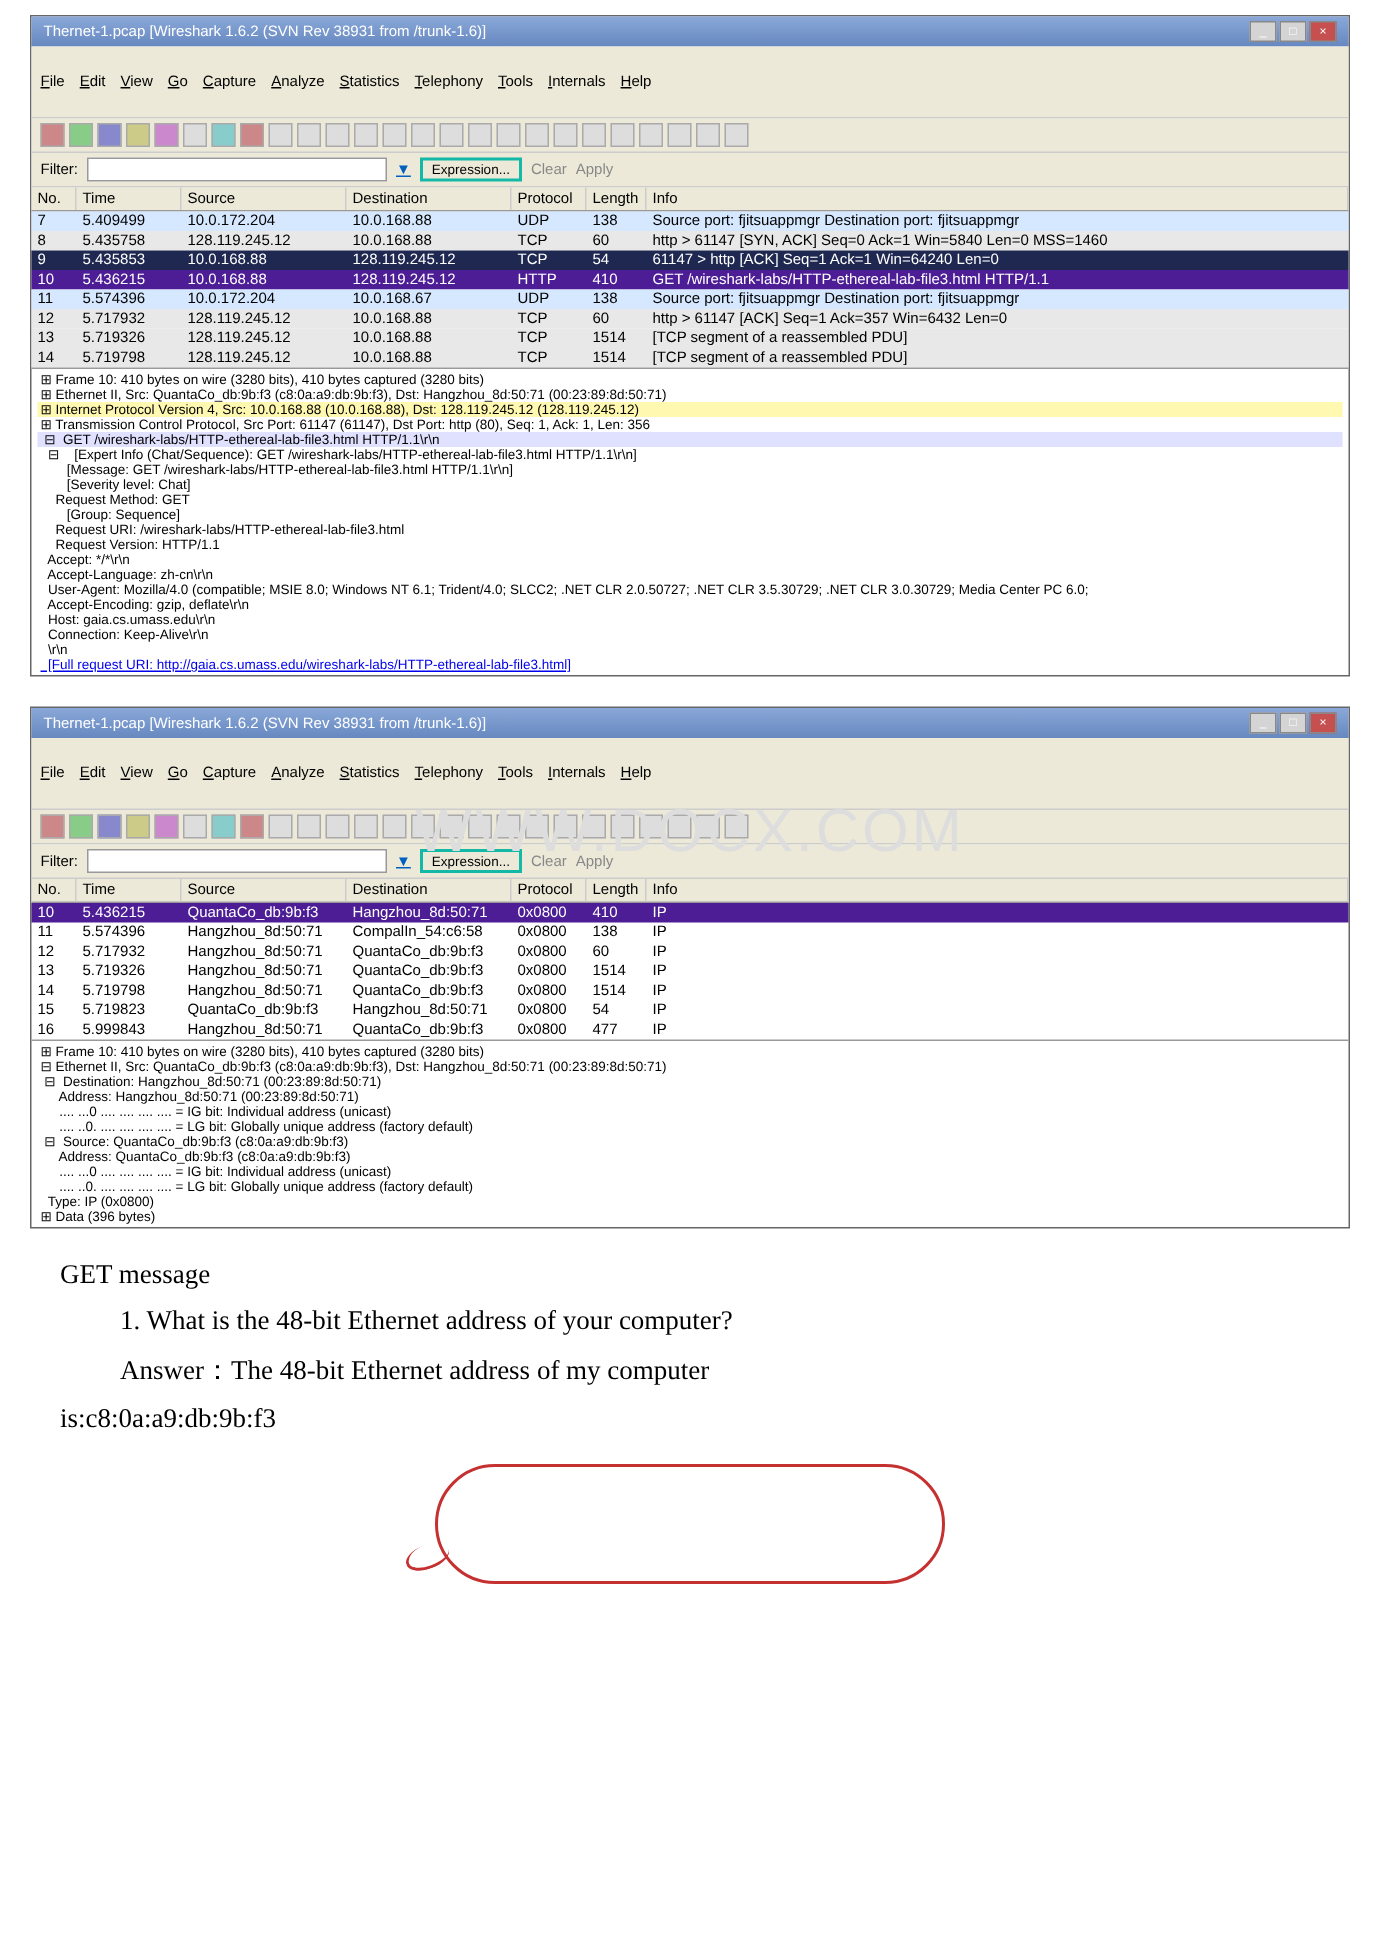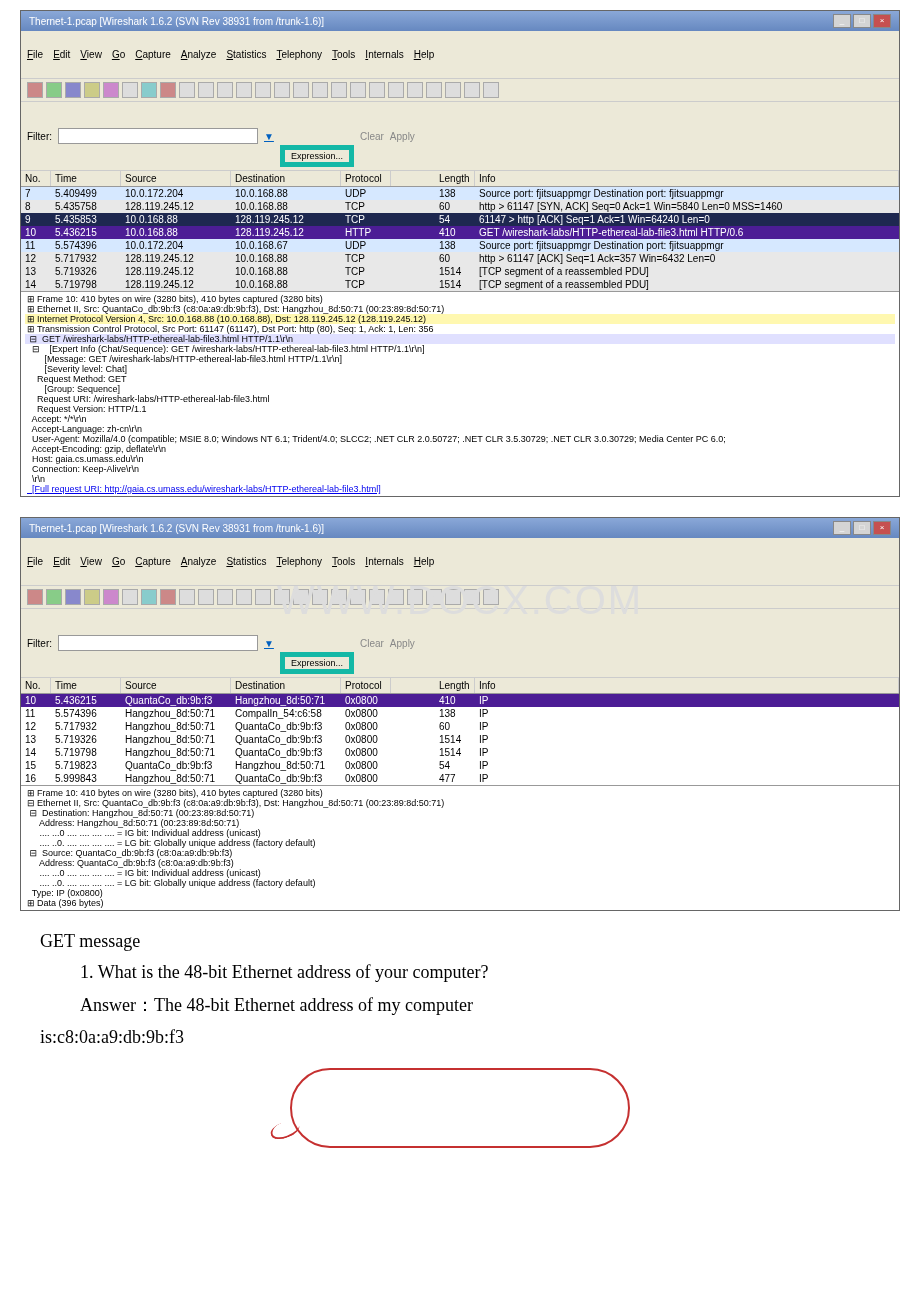--- a/index.html
+++ b/index.html
@@ -10,27 +10,27 @@
 .win-btns { display: flex; gap: 2px; }
 .win-btn { width: 18px; height: 14px; background: #d4d4d4; border: 1px solid #888; font-size: 8px; text-align: center; line-height: 12px; }
 .win-btn.close { background: #c65050; color: #fff; }
 .menu-bar { background: #ece9d8; padding: 18px 6px; font-size: 10px; display: flex; gap: 10px; border-bottom: 1px solid #ccc; }
 .menu-bar span { cursor: default; }
 .menu-bar span u { text-decoration: underline; }
 .toolbar { background: #ece9d8; padding: 3px 6px; display: flex; gap: 3px; border-bottom: 1px solid #ccc; }
 .tb-icon { width: 16px; height: 16px; background: #ddd; border: 1px solid #aaa; font-size: 8px; }
 .filter-bar { background: #ece9d8; padding: 3px 6px; font-size: 10px; display: flex; align-items: center; gap: 6px; border-bottom: 1px solid #ccc; }
 .filter-input { flex: 0 0 200px; height: 16px; border: 1px solid #999; background: #fff; }
-.filter-btn { background: #ece9d8; border: 5px solid #14b8a6; padding: 1px 6px; font-size: 9px; margin-top: 40px; }
+.filter-btn { background: #ece9d8; border: 2px solid #14b8a6; padding: 1px 6px; font-size: 9px; }
 .packet-list { font-family: 'Courier New', monospace; font-size: 10px; }
 .pl-header { background: #ece9d8; display: flex; border-bottom: 1px solid #999; }
 .pl-header > div { padding: 2px 4px; border-right: 1px solid #ccc; }
 .pl-row { display: flex; }
 .pl-row > div { padding: 1px 4px; white-space: nowrap; overflow: hidden; }
-.col-no { width: 30px; } .col-time { width: 70px; } .col-src { width: 110px; } .col-dst { width: 110px; } .col-proto { width: 50px; } .col-len { width: 40px; margin-left: 44px; } .col-info { flex: 1; }
+.col-no { width: 30px; } .col-time { width: 70px; } .col-src { width: 110px; } .col-dst { width: 110px; } .col-proto { width: 50px; } .col-len { width: 40px; } .col-info { flex: 1; }
 .bg-udp { background: #d6e8ff; } .bg-tcp { background: #e8e8e8; }
 .sel-dark { background: #1e2850; color: #fff; }
 .sel-blue { background: #4c1d95; color: #fff; }
 .details { font-family: 'Courier New', monospace; font-size: 9px; border-top: 1px solid #999; padding: 2px 4px; max-height: 300px; overflow: auto; }
 .dt-line { white-space: pre; padding: 0 2px; }
 .dt-hl1 { background: #fff8b0; } .dt-hl2 { background: #e0e0ff; } .dt-hl3 { background: #d0d0f8; }
 .dt-link { color: #0000ee; text-decoration: underline; }
 .watermark-wrap { position: relative; }
 .watermark { position: absolute; top: 60px; left: 50%; transform: translateX(-50%); font-size: 40px; color: #ddd; pointer-events: none; letter-spacing: 2px; z-index: 0; }
 .doc-text { font-family: 'Times New Roman', serif; font-size: 18px; margin: 20px 20px 10px 60px; line-height: 1.5; }
@@ -141,21 +141,21 @@
             <div class="col-len">54</div>
             <div class="col-info">61147 &gt; http [ACK] Seq=1 Ack=1 Win=64240 Len=0</div>
           </div>
           <div class="pl-row sel-blue">
             <div class="col-no">10</div>
             <div class="col-time">5.436215</div>
             <div class="col-src">10.0.168.88</div>
             <div class="col-dst">128.119.245.12</div>
             <div class="col-proto">HTTP</div>
             <div class="col-len">410</div>
-            <div class="col-info">GET /wireshark-labs/HTTP-ethereal-lab-file3.html HTTP/0.6</div>
+            <div class="col-info">GET /wireshark-labs/HTTP-ethereal-lab-file3.html HTTP/1.1</div>
           </div>
           <div class="pl-row bg-udp">
             <div class="col-no">11</div>
             <div class="col-time">5.574396</div>
             <div class="col-src">10.0.172.204</div>
             <div class="col-dst">10.0.168.67</div>
             <div class="col-proto">UDP</div>
             <div class="col-len">138</div>
             <div class="col-info">Source port: fjitsuappmgr  Destination port: fjitsuappmgr</div>
           </div>

